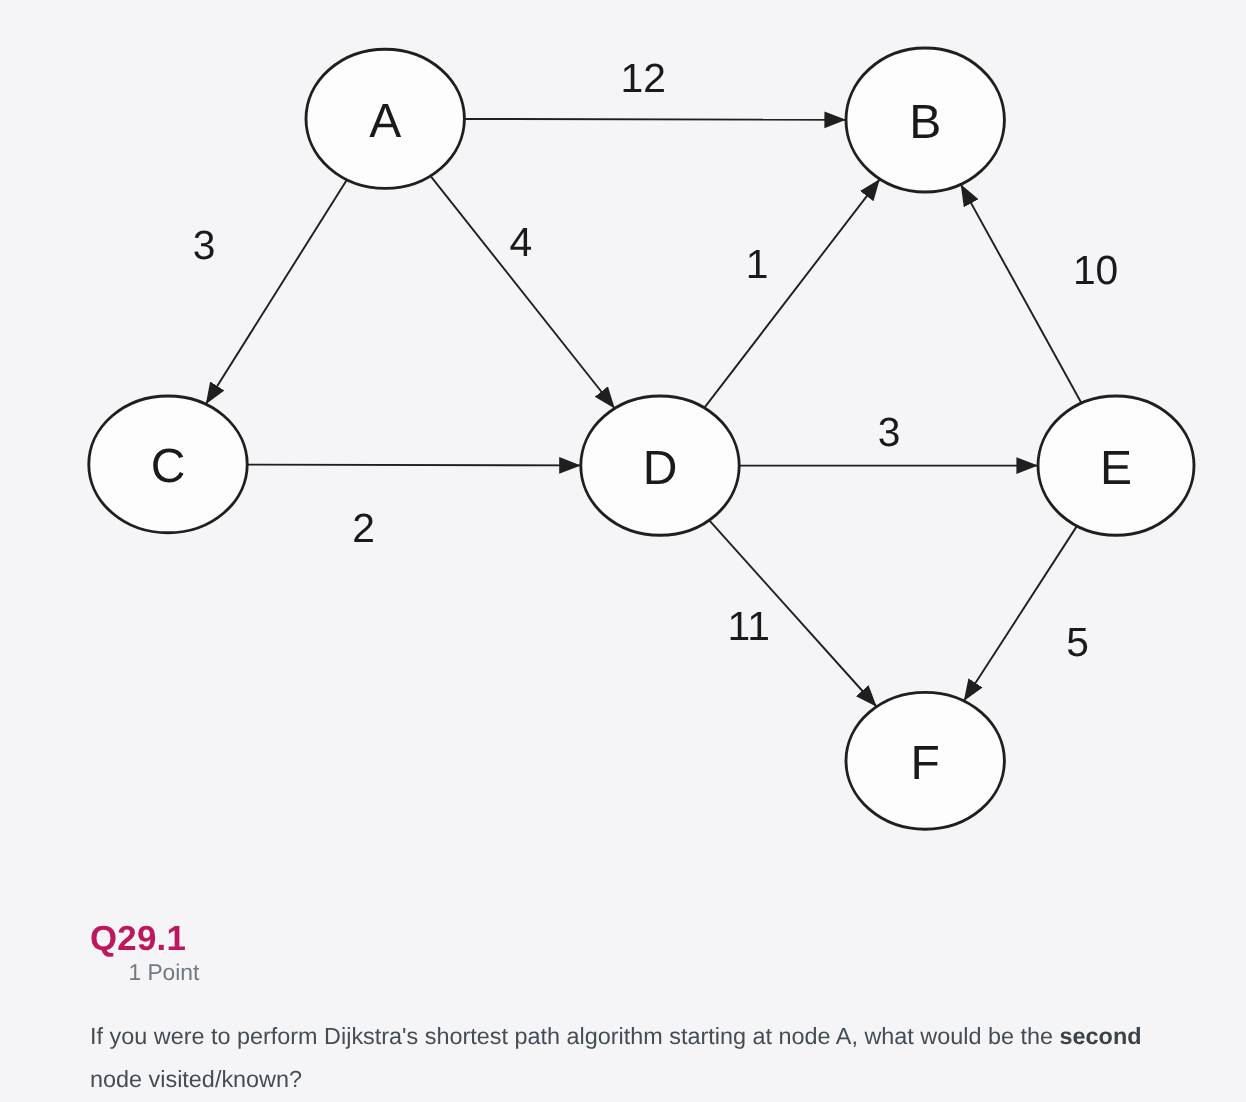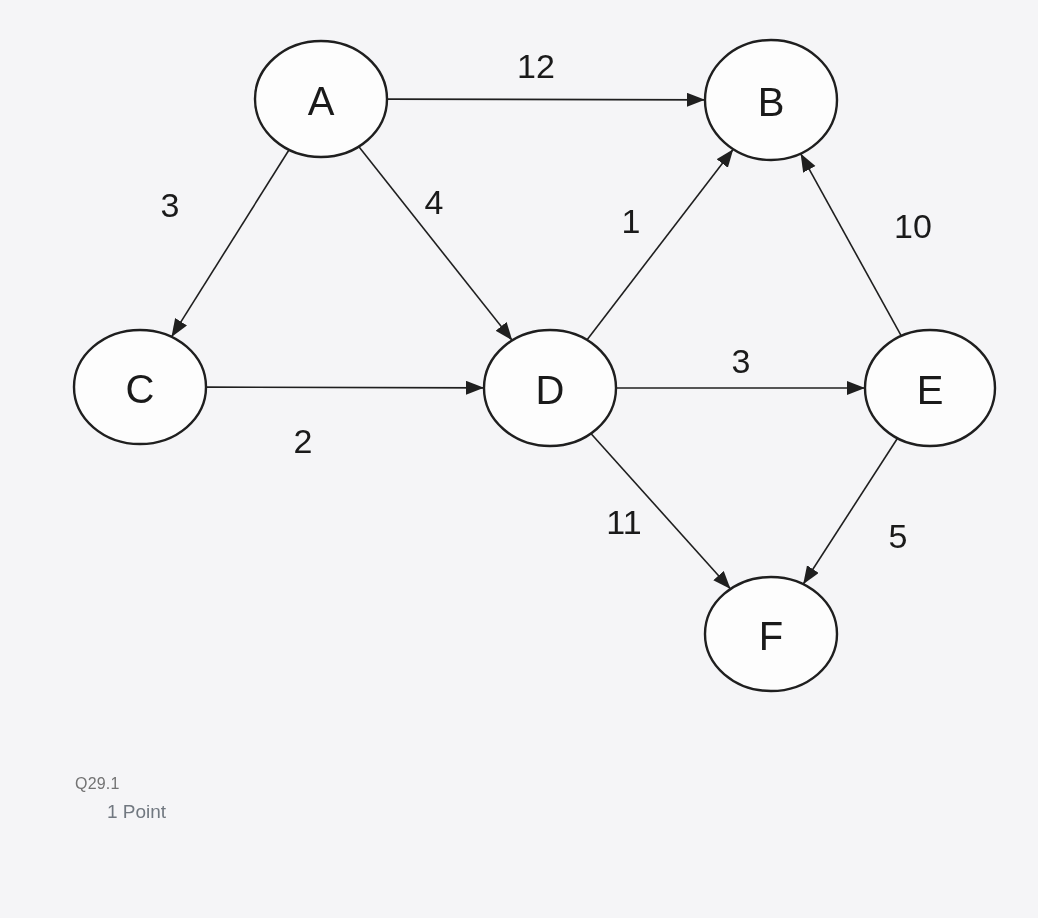--- a/index.html
+++ b/index.html
@@ -32,23 +32,23 @@
     font-size: 34px;
     fill: #1a1a1a;
   }
   .question-block {
     position: absolute;
     left: 75px;
     top: 770px;
     width: 905px;
   }
   .q-number {
-    font-size: 16px;
-    font-weight: 400;
-    color: #737373;
+    font-size: 29px;
+    font-weight: 700;
+    color: #be185d;
     line-height: 27px;
     letter-spacing: 0.2px;
   }
   .q-points {
     font-size: 19px;
     color: #717880;
     line-height: 24px;
     margin-top: 3px;
     margin-left: 32px;
   }
@@ -109,15 +109,16 @@
         <text x="303" y="441" text-anchor="middle" dominant-baseline="central" class="edge-label">2</text>
         <text x="741" y="361" text-anchor="middle" dominant-baseline="central" class="edge-label">3</text>
         <text x="624" y="522" text-anchor="middle" dominant-baseline="central" class="edge-label">11</text>
         <text x="898" y="536" text-anchor="middle" dominant-baseline="central" class="edge-label">5</text>
       </g>
   </svg>
 
   <div class="question-block">
     <div class="q-number">Q29.1</div>
     <div class="q-points">1 Point</div>
+    <p class="q-text"><span>If you were to perform Dijkstra's shortest path algorithm starting at node A, what would be the </span><strong>second</strong><span> node visited/known?</span></p>
   </div>
 
 </div>
 
 </body></html>

